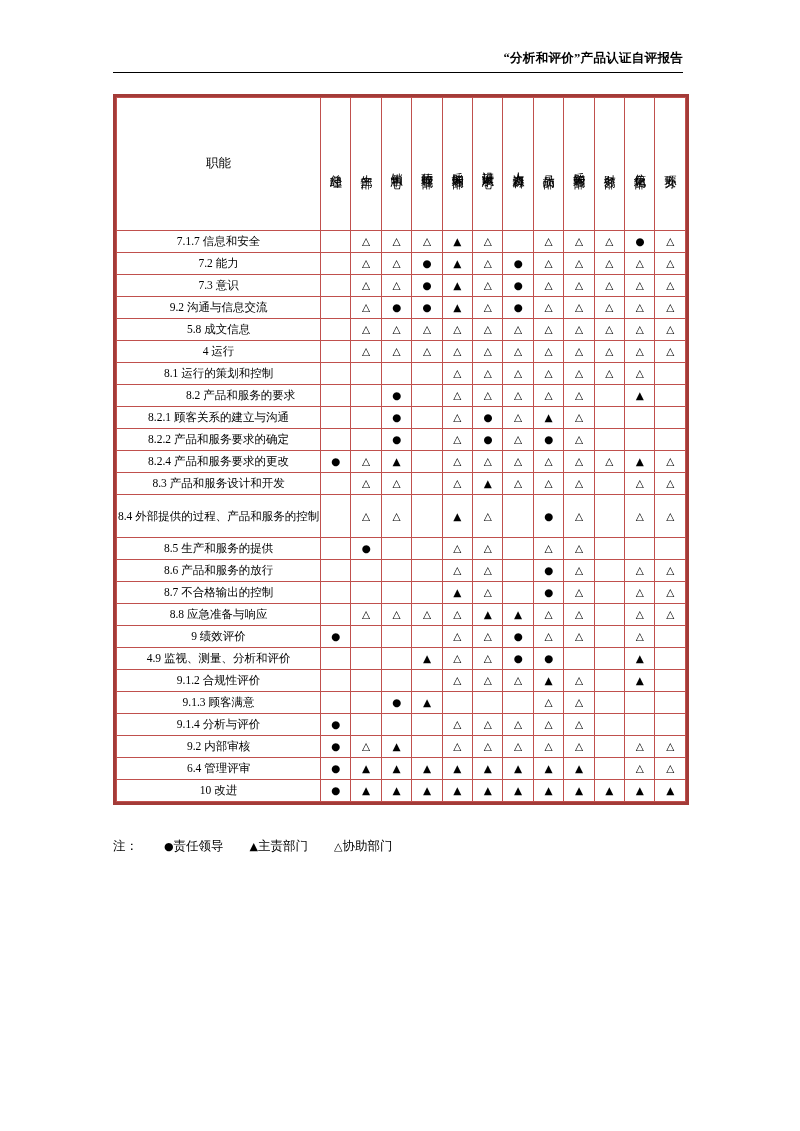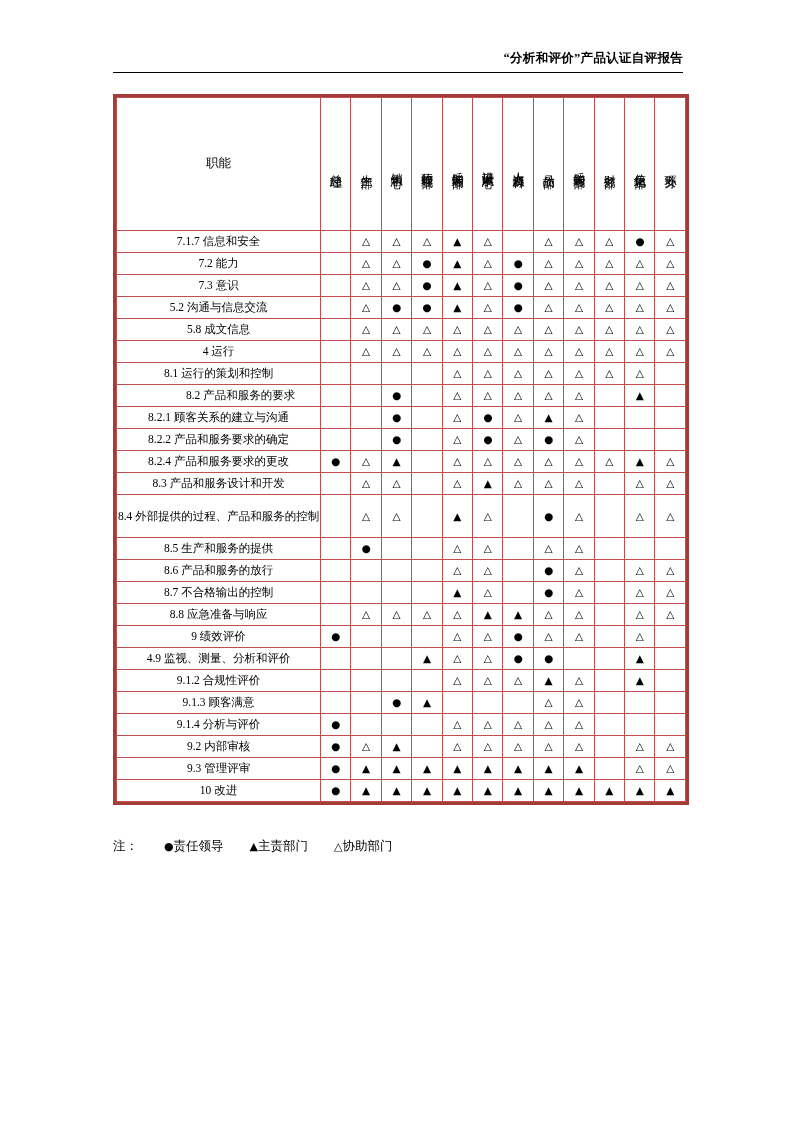--- a/index.html
+++ b/index.html
@@ -193,21 +193,21 @@
             <td class="mark" style="width: 30px;"><span class="sym">▲</span></td>
             <td class="mark" style="width: 30px;"><span class="sym">△</span></td>
             <td class="mark" style="width: 30px;"><span class="sym">●</span></td>
             <td class="mark" style="width: 30px;"><span class="sym">△</span></td>
             <td class="mark" style="width: 30px;"><span class="sym">△</span></td>
             <td class="mark" style="width: 30px;"><span class="sym">△</span></td>
             <td class="mark" style="width: 30px;"><span class="sym">△</span></td>
             <td class="mark" style="width: 30px;"><span class="sym">△</span></td>
           </tr>
           <tr>
-            <td class="rowlabel" style="width: 203px;">5.2  沟通与信息交流</td>
+            <td class="rowlabel" style="width: 203px;">9.2  沟通与信息交流</td>
             <td class="mark" style="width: 30px;"></td>
             <td class="mark" style="width: 30px;"><span class="sym">△</span></td>
             <td class="mark" style="width: 30px;"><span class="sym">●</span></td>
             <td class="mark" style="width: 30px;"><span class="sym">●</span></td>
             <td class="mark" style="width: 30px;"><span class="sym">▲</span></td>
             <td class="mark" style="width: 30px;"><span class="sym">△</span></td>
             <td class="mark" style="width: 30px;"><span class="sym">●</span></td>
             <td class="mark" style="width: 30px;"><span class="sym">△</span></td>
             <td class="mark" style="width: 30px;"><span class="sym">△</span></td>
             <td class="mark" style="width: 30px;"><span class="sym">△</span></td>
@@ -493,21 +493,21 @@
             <td class="mark" style="width: 30px;"><span class="sym">△</span></td>
             <td class="mark" style="width: 30px;"><span class="sym">△</span></td>
             <td class="mark" style="width: 30px;"><span class="sym">△</span></td>
             <td class="mark" style="width: 30px;"><span class="sym">△</span></td>
             <td class="mark" style="width: 30px;"><span class="sym">△</span></td>
             <td class="mark" style="width: 30px;"></td>
             <td class="mark" style="width: 30px;"><span class="sym">△</span></td>
             <td class="mark" style="width: 30px;"><span class="sym">△</span></td>
           </tr>
           <tr>
-            <td class="rowlabel" style="width: 203px;">9.3  管理评审</td>
+            <td class="rowlabel" style="width: 203px;">6.4  管理评审</td>
             <td class="mark" style="width: 30px;"><span class="sym">●</span></td>
             <td class="mark" style="width: 30px;"><span class="sym">▲</span></td>
             <td class="mark" style="width: 30px;"><span class="sym">▲</span></td>
             <td class="mark" style="width: 30px;"><span class="sym">▲</span></td>
             <td class="mark" style="width: 30px;"><span class="sym">▲</span></td>
             <td class="mark" style="width: 30px;"><span class="sym">▲</span></td>
             <td class="mark" style="width: 30px;"><span class="sym">▲</span></td>
             <td class="mark" style="width: 30px;"><span class="sym">▲</span></td>
             <td class="mark" style="width: 30px;"><span class="sym">▲</span></td>
             <td class="mark" style="width: 30px;"></td>

